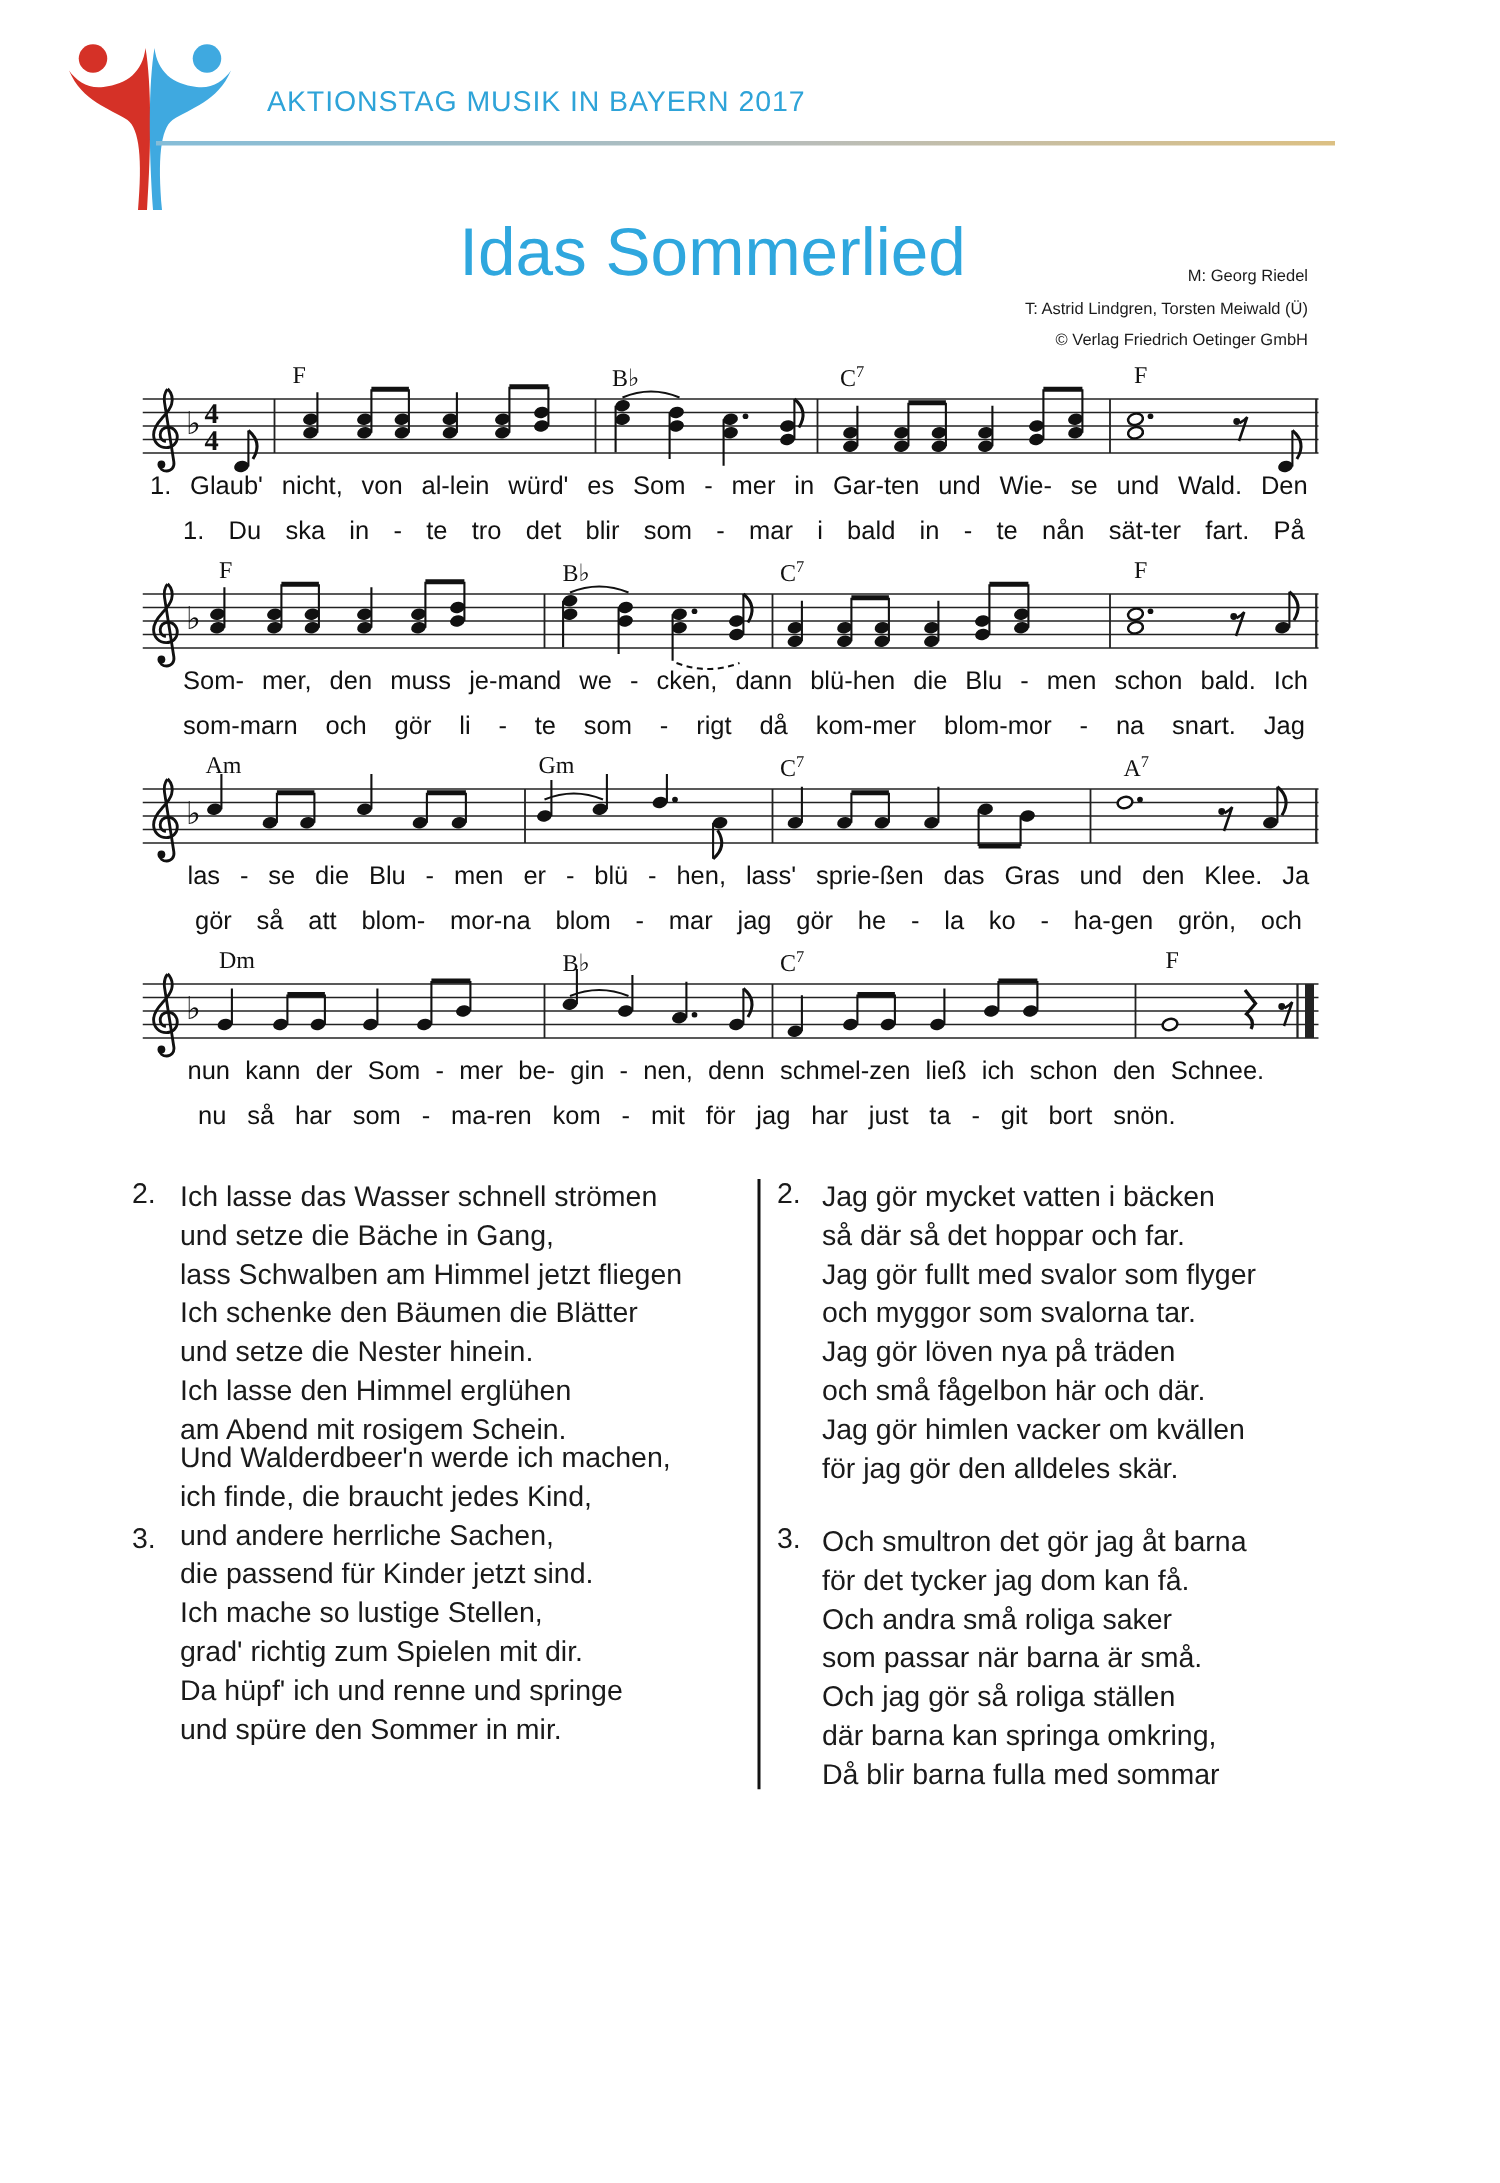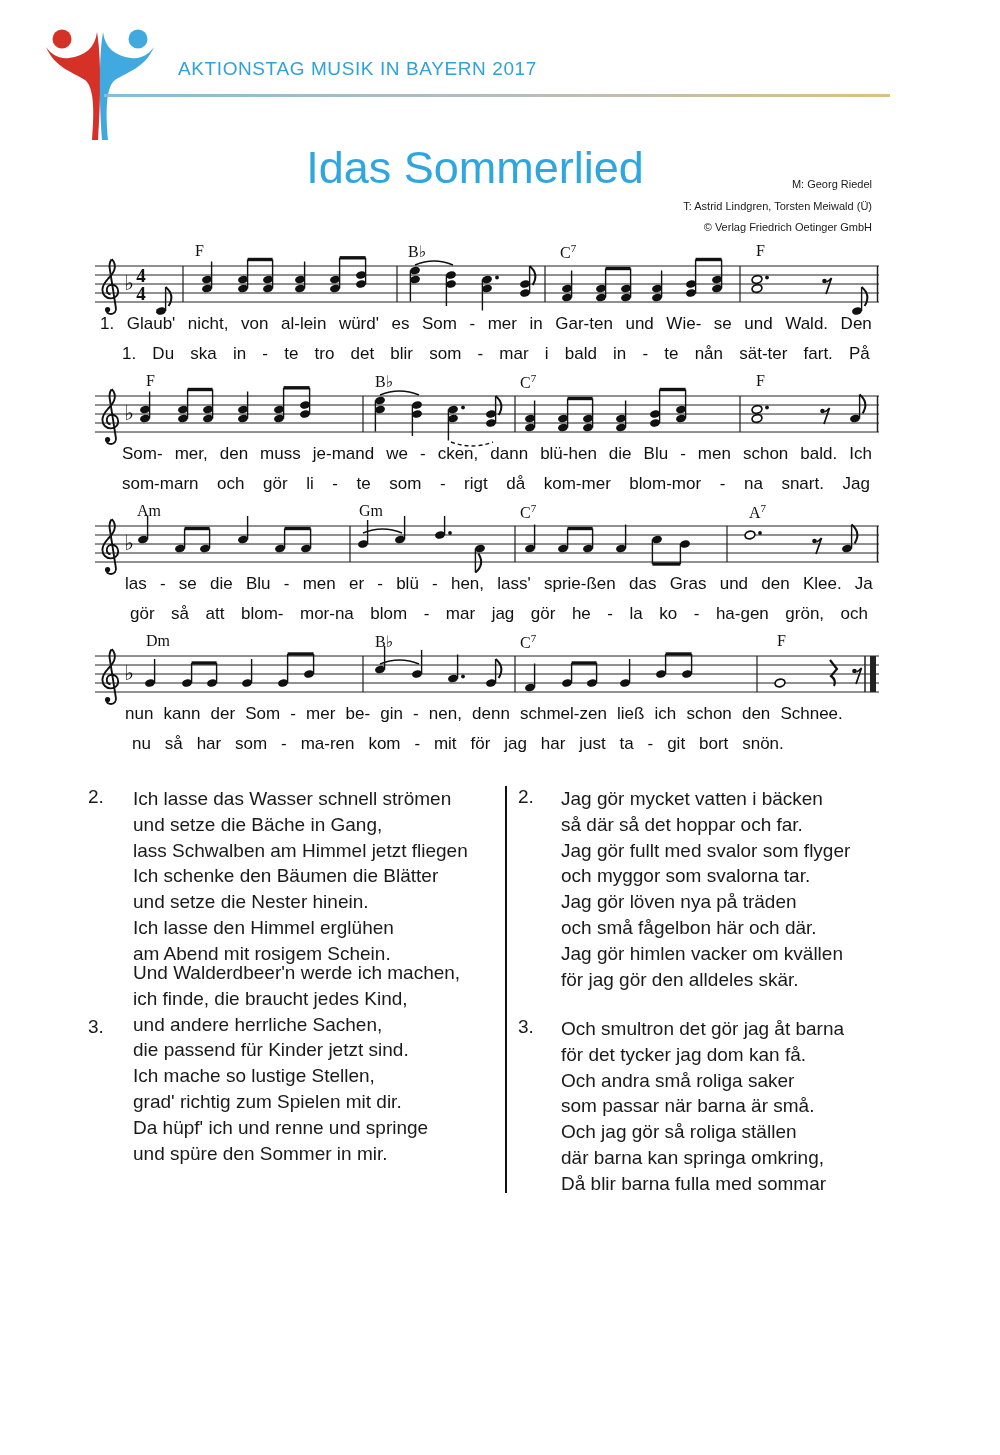--- a/index.html
+++ b/index.html
@@ -19,21 +19,21 @@
   .credits{position:absolute;right:128px;top:174px;text-align:right;font-size:11px;line-height:21.5px;color:#1a1a1a;}
 
   
   .chord{position:absolute;font-family:"Liberation Serif",serif;font-size:16px;color:#111;}
   .chord sup{font-size:11px;}
   .staff-svg{position:absolute;left:95px;}
   .lyrics-row{position:absolute;display:flex;justify-content:space-between;
         font-size:17px;color:#111;white-space:nowrap;}
 
   
-  .verse-col{position:absolute;font-size:19px;line-height:25.8px;color:#1a1a1a;margin-left:13px;}
+  .verse-col{position:absolute;font-size:19px;line-height:25.8px;color:#1a1a1a;}
   .verse-num{position:absolute;font-size:19px;color:#1a1a1a;}
   .col-divider{position:absolute;left:505px;top:786px;width:2px;height:446px;background:#111;}
 
   
   .footer-rule{position:absolute;left:0;top:1417px;width:882px;height:3px;
         background:linear-gradient(90deg,#9fb8c6 0%,#c9c1ae 55%,#d9ba7a 100%);}
   .page-num-box{position:absolute;left:0;top:1420px;width:178px;height:35px;background:#41a8de;
         display:flex;align-items:flex-end;justify-content:center;color:#fff;font-size:20px;}
   .footer-url{position:absolute;left:0;top:1427px;width:1000px;text-align:center;
         color:#3aa0d0;font-size:16.5px;}

